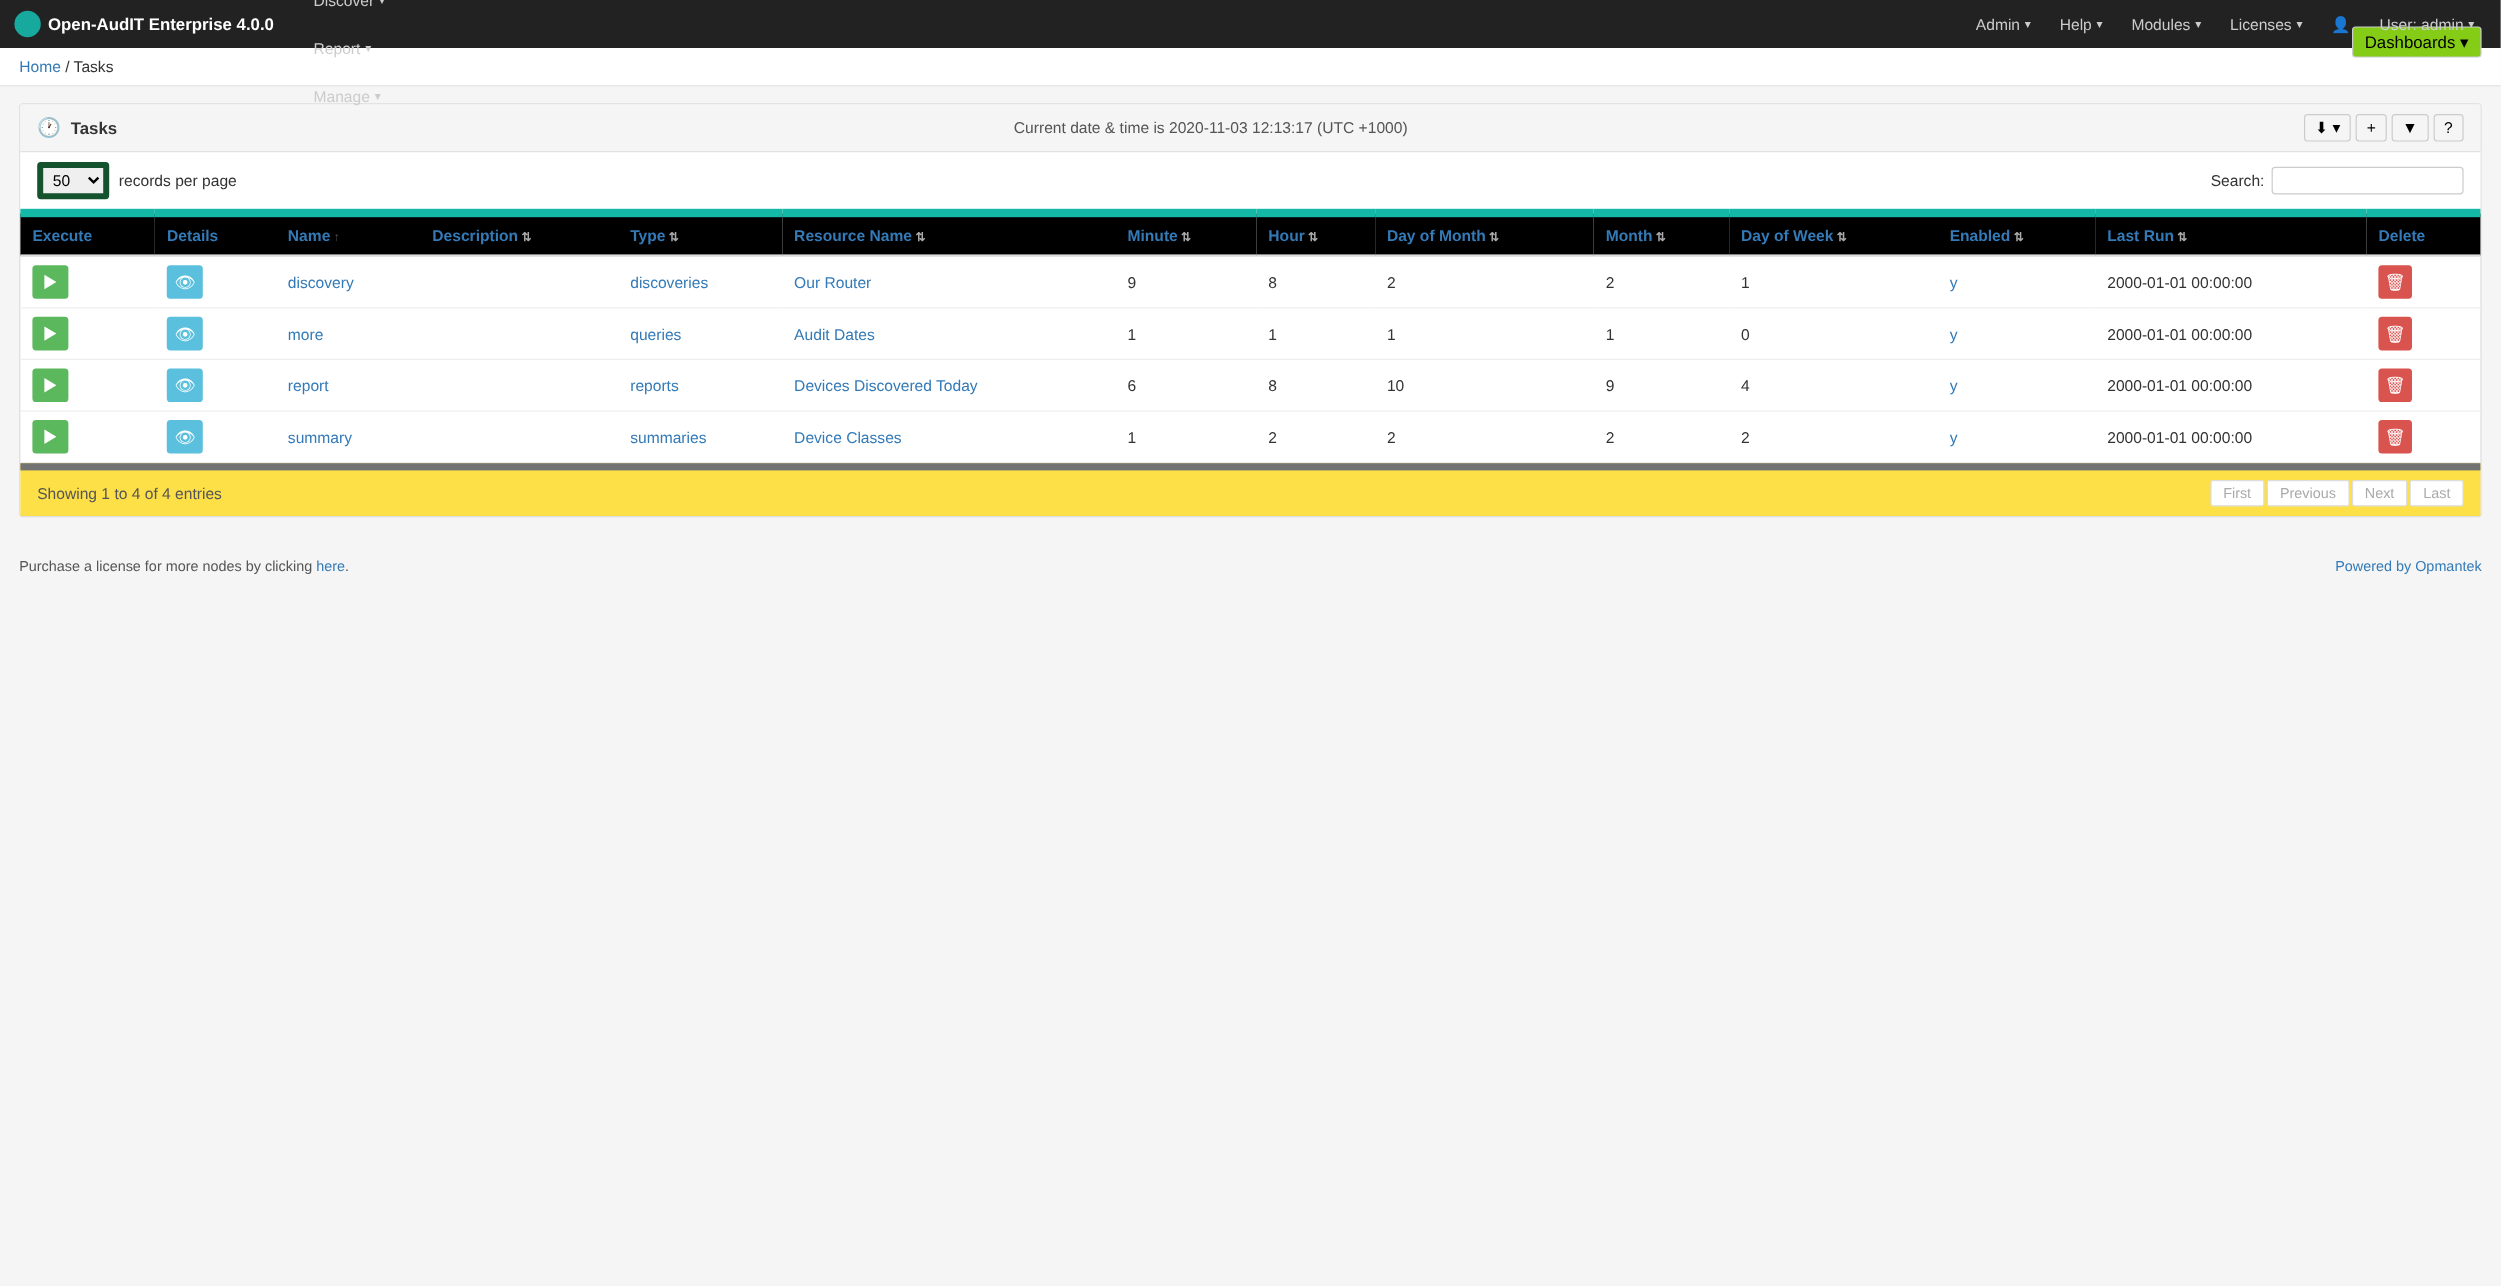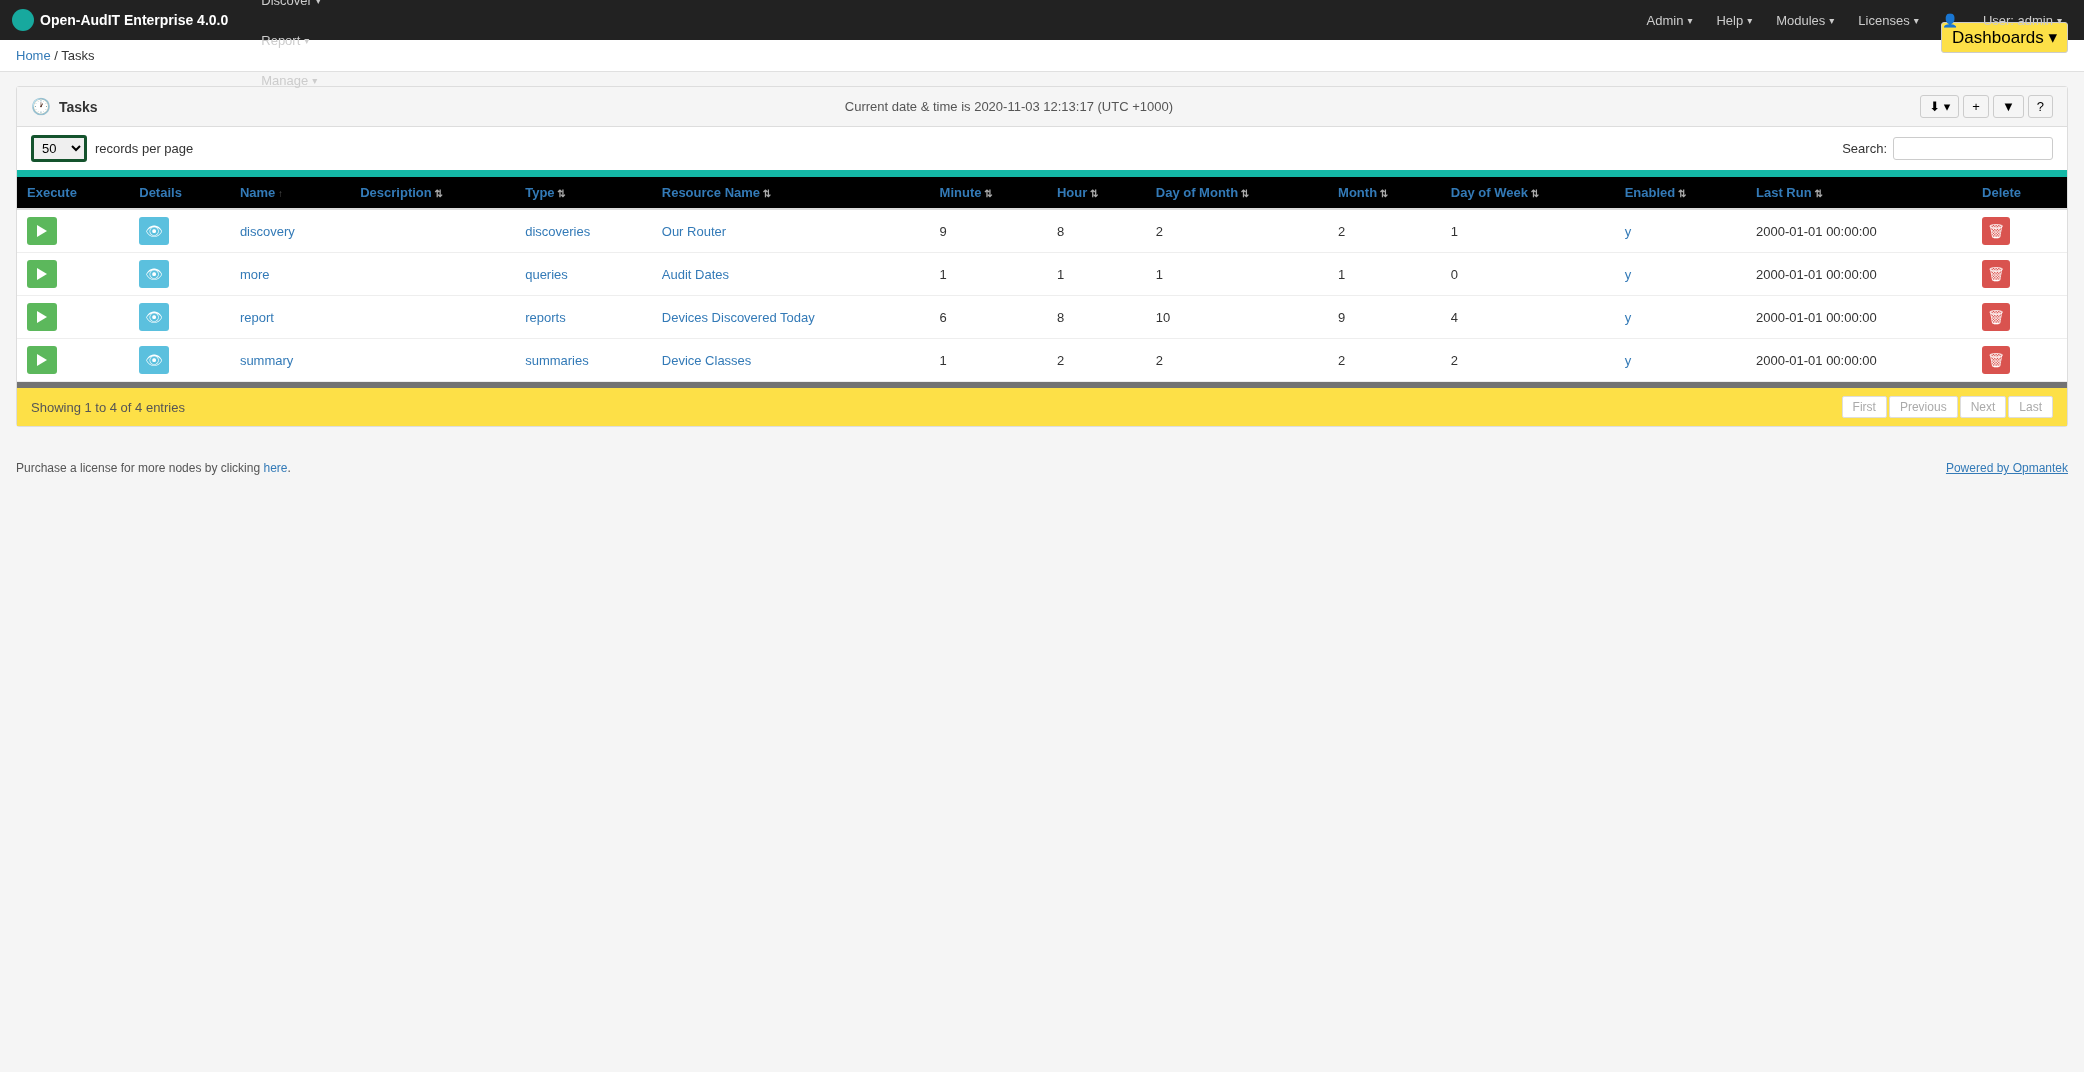--- a/index.html
+++ b/index.html
@@ -72,25 +72,25 @@
       font-size: 13px;
     }
     .breadcrumb-bar a { color: #337ab7; text-decoration: none; }
 
     
     .dashboards-btn-wrap {
       float: right;
       margin-top: -26px;
     }
     .dashboards-btn {
-      background: #fde047;
+      background: #84cc16;
       border: 1px solid #ccc;
       border-radius: 3px;
       padding: 4px 10px;
-      font-size: 17px;
+      font-size: 14px;
       cursor: pointer;
       display: flex;
       align-items: center;
       gap: 4px;
     }
 
     
     .main-content {
       padding: 14px 16px;
     }
@@ -142,21 +142,21 @@
     .table-toolbar {
       padding: 8px 14px;
       display: flex;
       align-items: center;
       gap: 8px;
       background: #fff;
     }
     .records-select {
       font-size: 13px;
       padding: 2px 4px;
-      border: 3px solid #14532d;
+      border: 5px solid #14532d;
       border-radius: 3px;
     }
     .search-label {
       margin-left: auto;
       display: flex;
       align-items: center;
       gap: 6px;
       font-size: 13px;
     }
     .search-input {
@@ -264,21 +264,20 @@
     
     .site-footer {
       padding: 20px 16px 10px;
       font-size: 12px;
       color: #555;
     }
     .site-footer a { color: #337ab7; text-decoration: none; }
     .footer-right {
       float: right;
       color: #337ab7;
-      text-decoration: underline;
     }
     .eye-icon { font-size: 14px; }
   </style>
 </head>
 <body>
 
 <nav class="navbar">
   <div class="navbar-brand">
     <span class="brand-icon"></span>
     <span>Open-AudIT Enterprise 4.0.0</span>

